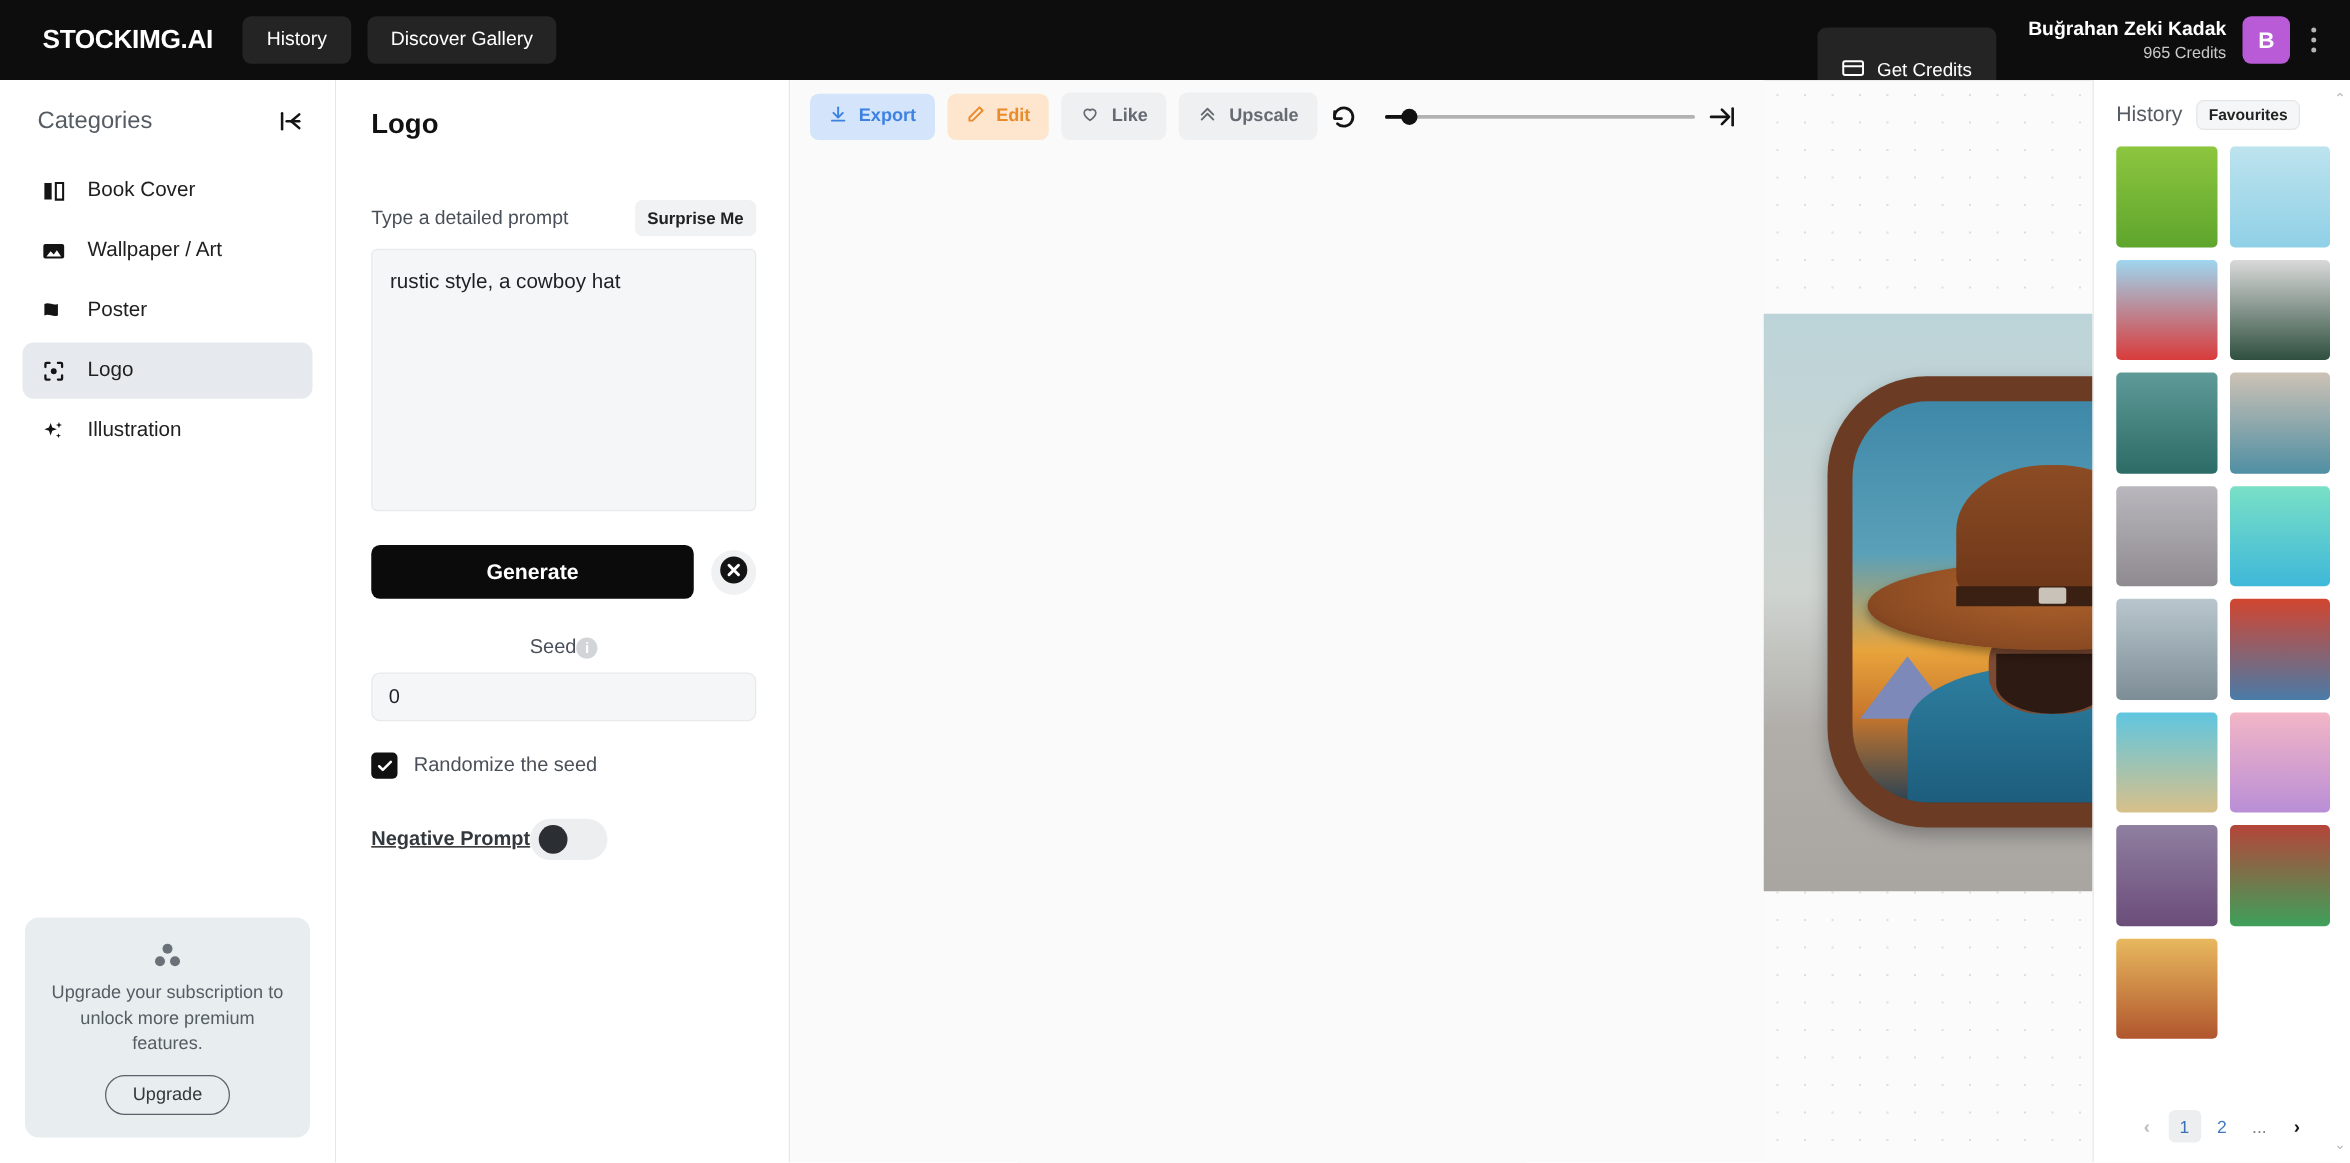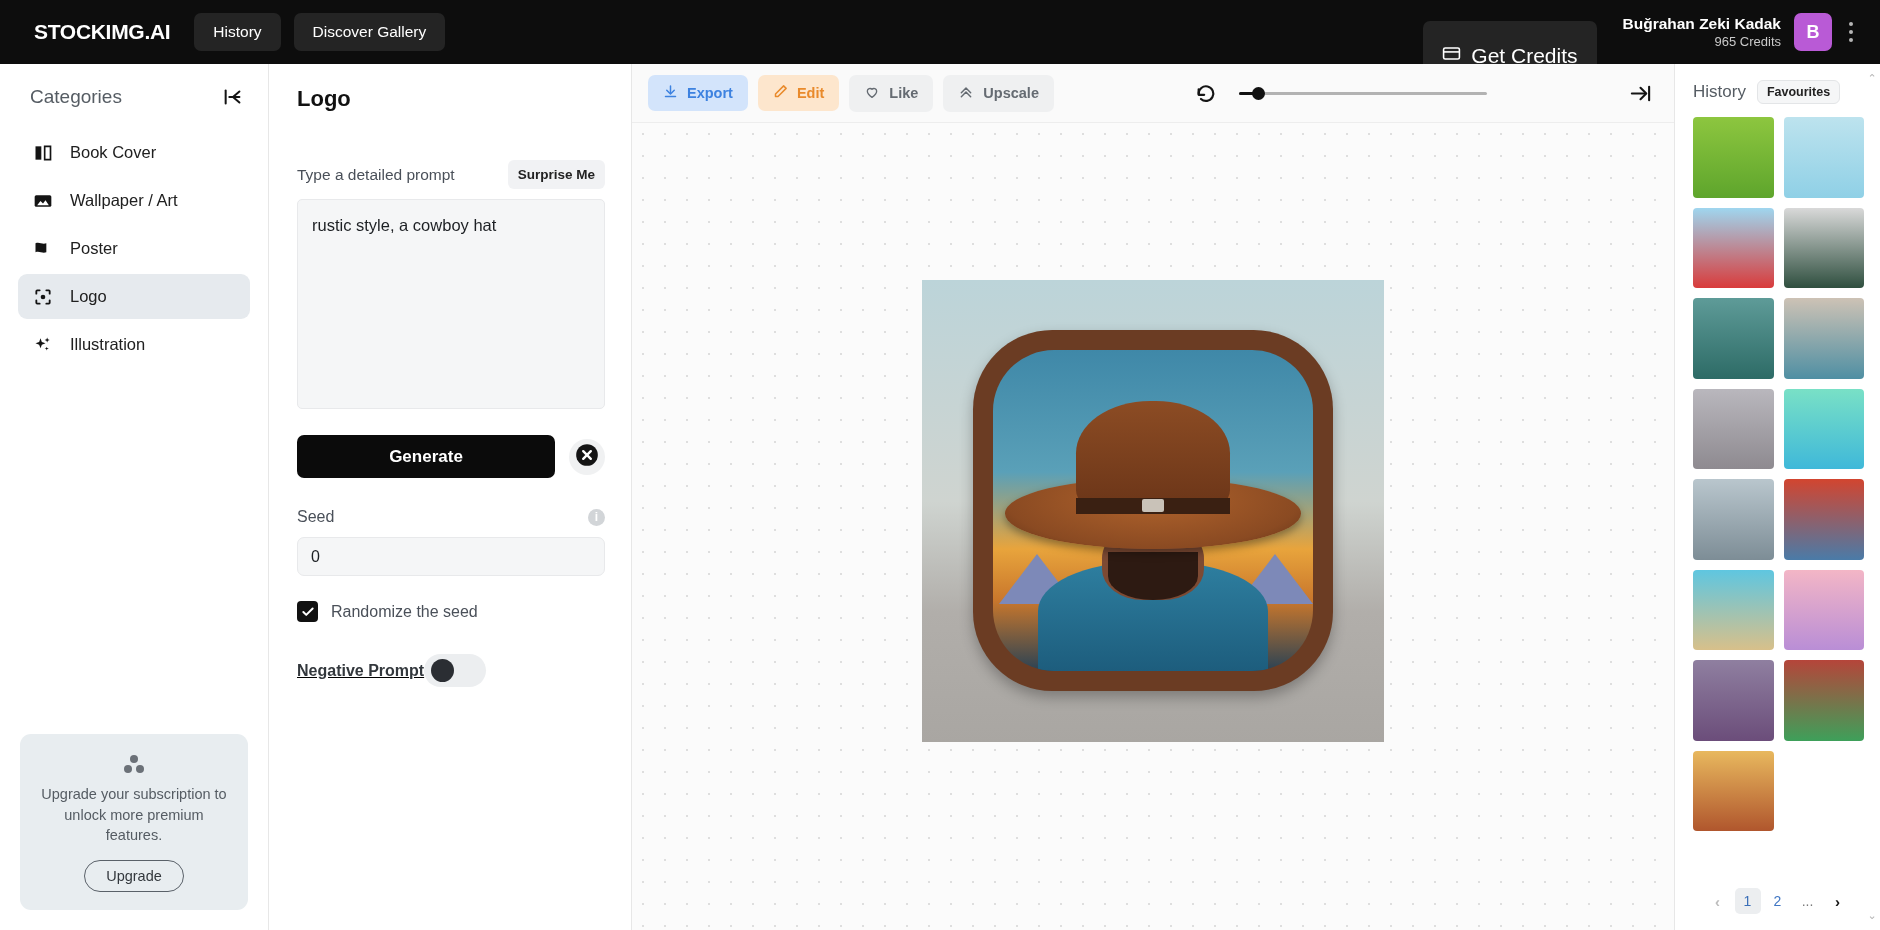--- a/index.html
+++ b/index.html
@@ -24,21 +24,21 @@
   }
   .navbtn {
     background: #242424; color: #fff; border: none; border-radius: 7px;
     font-size: 15.5px; font-family: inherit; font-weight: 500;
     padding: 10px 19px; margin-right: 13px; cursor: pointer;
     white-space: nowrap;
   }
   .topbar-spacer { flex: 1 1 auto; }
   .credits-btn {
     background: #242424; color: #fff; border: none; border-radius: 7px;
-    font-size: 21px; font-family: inherit; font-weight: 500;
+    font-size: 15px; font-family: inherit; font-weight: 500;
     padding: 23px 19px; display: flex; align-items: center; gap: 10px;
     cursor: pointer; white-space: nowrap; margin-right: 26px; margin-top: 48px;
   }
   .user-block { text-align: right; line-height: 1.25; margin-right: 13px; }
   .user-name { font-size: 15.5px; font-weight: bold; color: #fff; white-space: nowrap; }
   .user-credits { font-size: 13px; color: #c9c9c9; }
   .avatar {
     width: 38px; height: 38px; border-radius: 7px; background: #b95ad6;
     color: #fff; font-size: 18px; font-weight: 600;
     display: flex; align-items: center; justify-content: center;
@@ -109,21 +109,21 @@
   .generate-btn {
     flex: 1 1 auto; background: #0b0b0b; color: #fff; border: none;
     border-radius: 7px; height: 43px; font-size: 17px; font-weight: bold;
     font-family: inherit; cursor: pointer;
   }
   .clear-btn {
     width: 36px; height: 36px; border-radius: 50%; background: #f0f1f2;
     border: none; cursor: pointer; display: flex; align-items: center; justify-content: center;
     flex: 0 0 36px;
   }
-  .seed-row { display: flex; align-items: center; justify-content: space-between; margin-top: 30px; }
+  .seed-row { display: flex; align-items: center; justify-content: center; margin-top: 30px; }
   .seed-label { font-size: 16px; color: #4a5059; }
   .info-ico {
     width: 17px; height: 17px; border-radius: 50%; background: #d2d5d8;
     color: #fff; font-size: 12px; font-weight: bold; font-style: normal;
     display: flex; align-items: center; justify-content: center; cursor: pointer;
   }
   .seed-input {
     width: 100%; margin-top: 11px; height: 39px; background: #f5f6f7;
     border: 1px solid #e8e9eb; border-radius: 7px; padding: 0 13px;
     font-size: 16px; font-family: inherit; color: #1d2024; outline: none;
@@ -140,21 +140,21 @@
   .toggle {
     width: 62px; height: 33px; border-radius: 17px; background: #eceef0;
     position: relative; cursor: pointer; flex: 0 0 62px;
   }
   .toggle .knob {
     position: absolute; top: 5px; left: 7px; width: 23px; height: 23px;
     border-radius: 50%; background: #2b2e33;
   }
 
   
-  .canvas-wrap { flex: 1 1 auto; display: flex; flex-direction: column; min-width: 0; background: #fafafa; justify-content: space-between; }
+  .canvas-wrap { flex: 1 1 auto; display: flex; flex-direction: row; min-width: 0; background: #fafafa; justify-content: space-between; }
   .canvas-toolbar {
     height: 58px; flex: 0 0 58px; display: flex; align-items: center;
     padding: 0 22px 0 16px; background: #fafafa; gap: 10px;
   }
   .tool-btn {
     border: none; border-radius: 7px; font-size: 14.5px; font-family: inherit;
     font-weight: 600; padding: 9px 15px; display: flex; align-items: center;
     gap: 9px; cursor: pointer; white-space: nowrap;
   }
   .tb-export { background: #d3e4fb; color: #3d82e0; }

